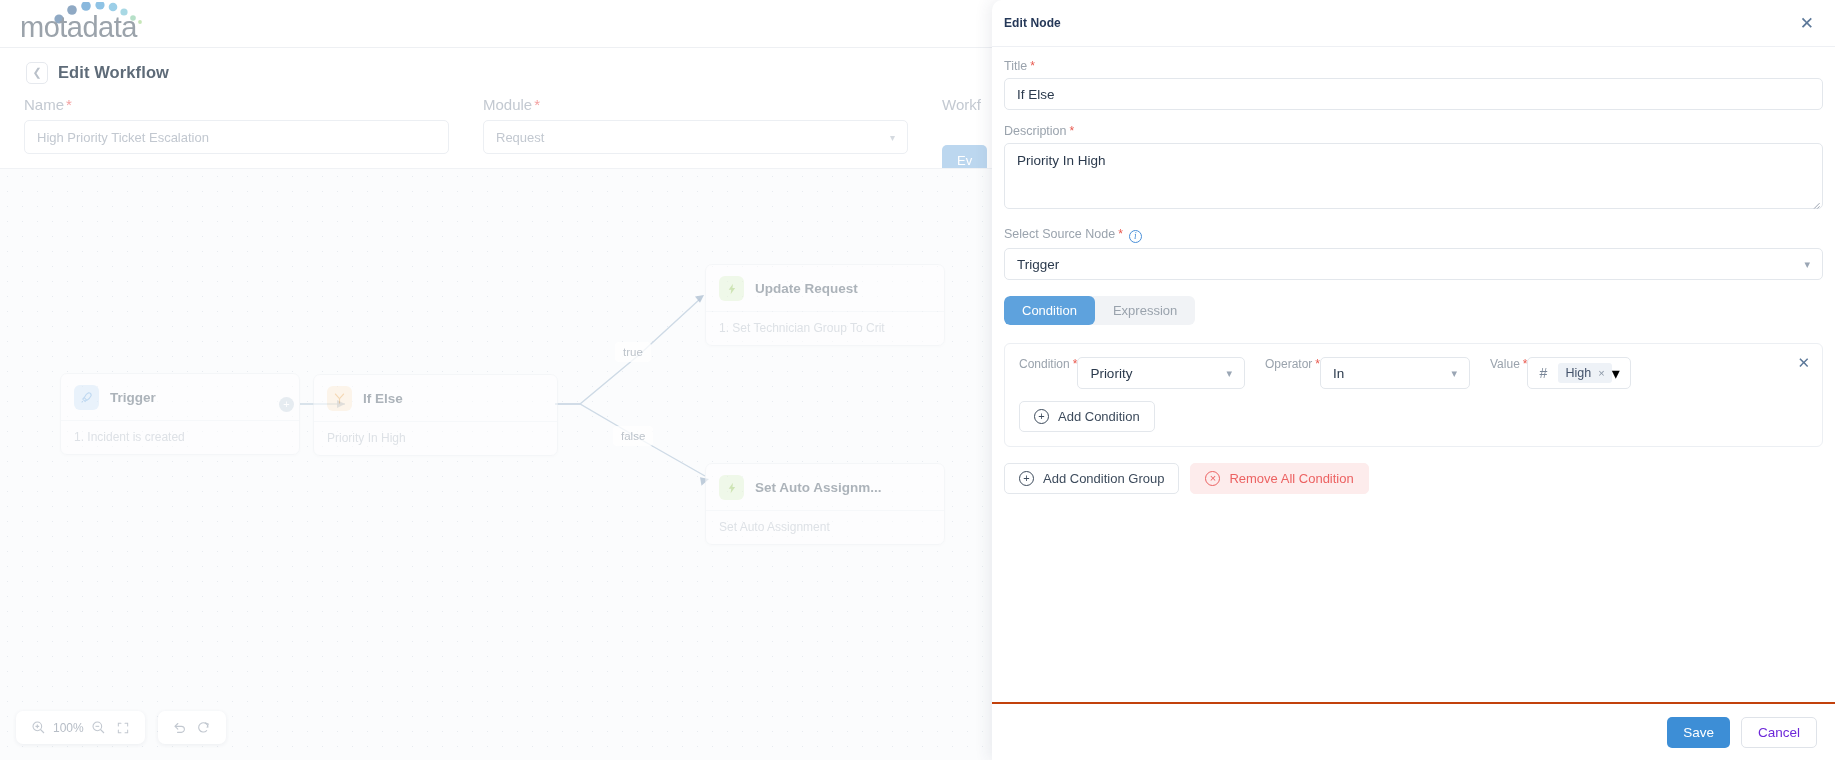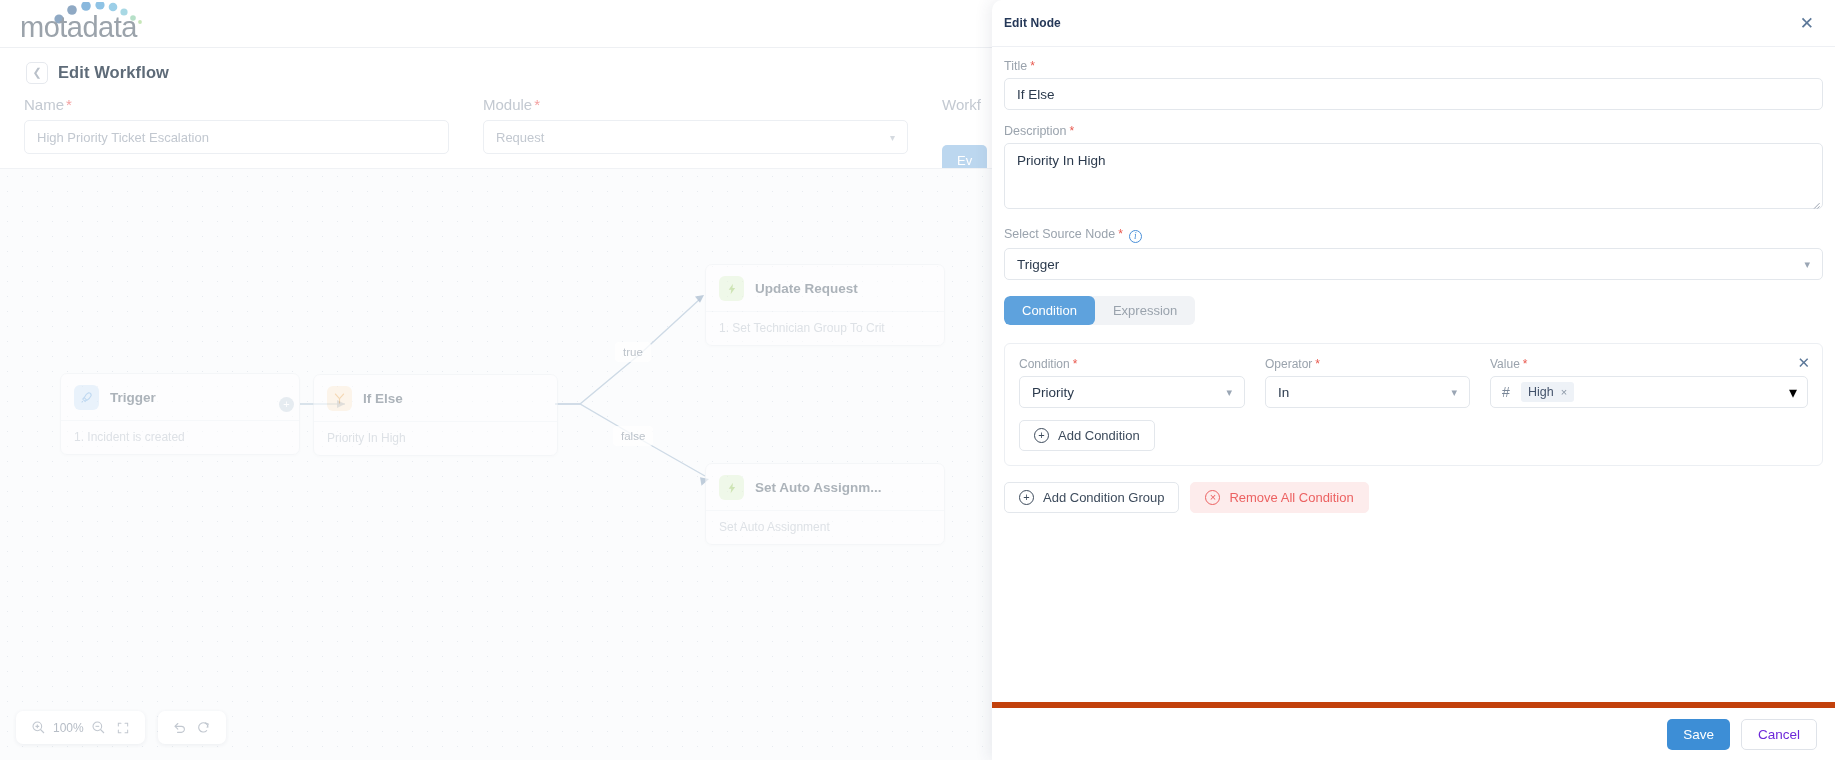--- a/index.html
+++ b/index.html
@@ -173,21 +173,21 @@
   .tab {
     padding: 7px 18px; font-size: 13px; color: #9aa3ad; border-radius: 6px;
   }
   .tab.active { background: #5ea2dd; color: #fff; font-weight: 400; }
 
   .cond-card {
     border: 1px solid #eceff3; border-radius: 6px; padding: 13px 14px 14px;
     position: relative;
   }
   .cond-row { display: flex; gap: 20px; align-items: flex-start; }
-  .cc { display: flex; flex-direction: column; }
+  .cc { display: flex; flex-direction: row; }
   .cc.c1 { width: 226px; }
   .cc.c2 { width: 205px; }
   .cc.c3 { flex: 1 1 auto; }
   .cc-label { font-size: 12px; color: #9aa3ad; margin-bottom: 5px; }
   .cc-label .req { color: #e8584e; margin-left: 3px; }
   .row-x {
     position: absolute; right: 12px; top: 11px; color: #5c7899;
     font-size: 15px; line-height: 1;
   }
   .val-field {
@@ -215,21 +215,21 @@
   .btn.danger { background: #fdecec; border-color: #fdecec; color: #ec6262; }
   .circ {
     width: 15px; height: 15px; border-radius: 50%; border: 1.3px solid currentColor;
     display: inline-flex; align-items: center; justify-content: center;
     font-size: 11px; line-height: 1; flex: 0 0 auto;
   }
   .mt12 { margin-top: 12px; }
   .mt16 { margin-top: 16px; }
 
   .panel-foot {
-    flex: 0 0 auto; height: 58px; border-top: 6px solid #c2410c;
+    flex: 0 0 auto; height: 58px; border-top: 2px solid #c2410c;
     display: flex; align-items: center; justify-content: flex-end;
     gap: 11px; padding: 0 18px;
   }
   .fbtn {
     height: 31px; min-width: 62px; border-radius: 5px; font-size: 13.5px;
     display: inline-flex; align-items: center; justify-content: center;
     padding: 0 16px;
   }
   .fbtn.primary { background: #3d8ed6; color: #fff; }
   .fbtn.ghost { background: #fff; border: 1px solid #dfe3e9; color: #6d28d9; }

